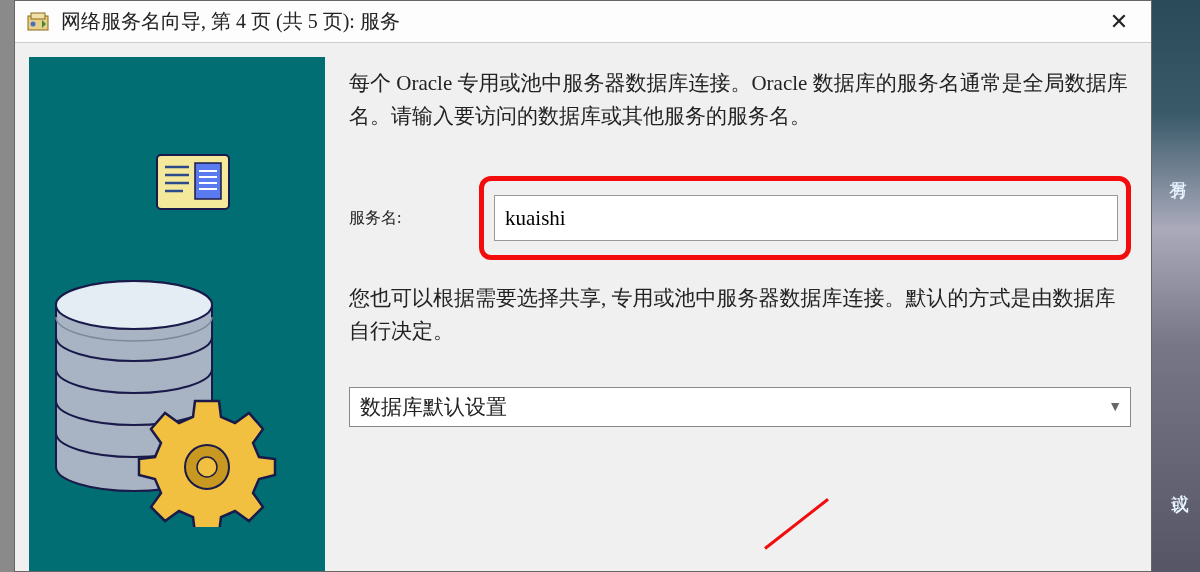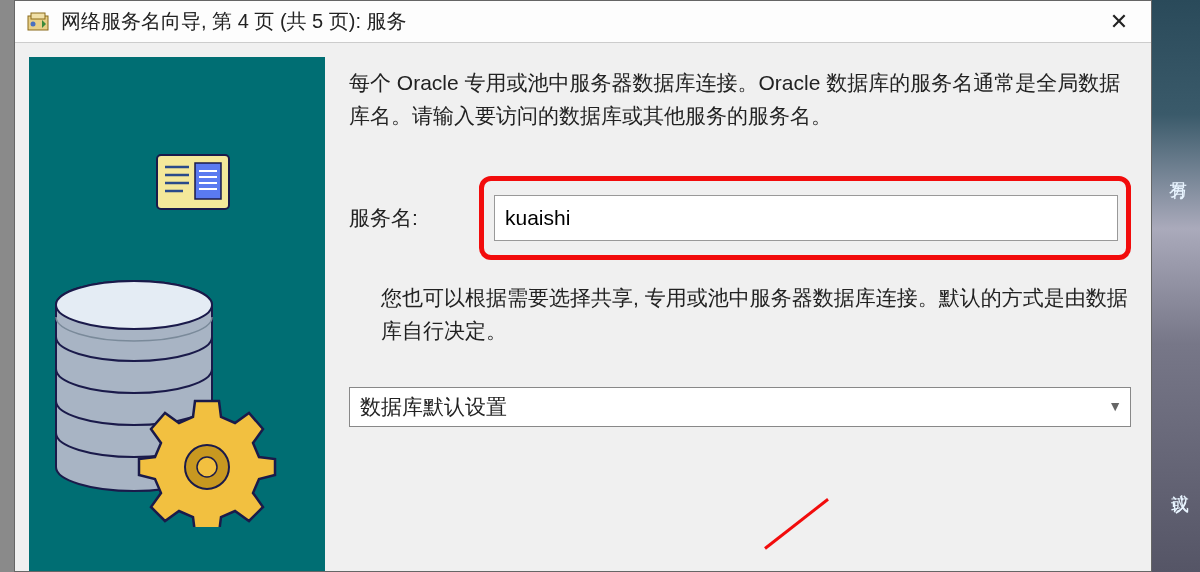--- a/index.html
+++ b/index.html
@@ -12,20 +12,21 @@
       position: relative;
     }
     .window {
       position: absolute;
       left: 14px;
       top: 0;
       width: 1138px;
       height: 572px;
       background: #f0f0f0;
       border: 1px solid #666;
+      font-family: Liberation Serif, serif;
     }
     .titlebar {
       height: 42px;
       display: flex;
       align-items: center;
       padding: 0 12px 0 10px;
       background: #fdfdfd;
       border-bottom: 1px solid #ccc;
     }
     .titlebar-icon {
@@ -92,21 +93,21 @@
     .desc1 {
       margin-bottom: 44px;
     }
     .field-row {
       display: flex;
       align-items: center;
       margin-bottom: 22px;
     }
     .field-label {
       width: 136px;
-      font-size: 21px;
+      font-size: 16px;
     }
     .highlight-box {
       border: 5px solid #f20c0c;
       border-radius: 12px;
       padding: 14px 8px 14px 0;
       flex: 1;
       display: flex;
       margin-left: -6px;
     }
     .text-input {
@@ -115,21 +116,20 @@
       border: 1px solid #999;
       background: #fff;
       font-size: 21px;
       padding: 0 10px;
       font-family: inherit;
       outline: none;
       margin-left: 10px;
     }
     .desc2 {
       margin-bottom: 40px;
-      margin-left: 32px;
     }
     .select-wrap {
       flex: 1;
       height: 40px;
       border: 1px solid #888;
       background: #fff;
       display: flex;
       align-items: center;
       justify-content: space-between;
       padding: 0 8px 0 10px;

